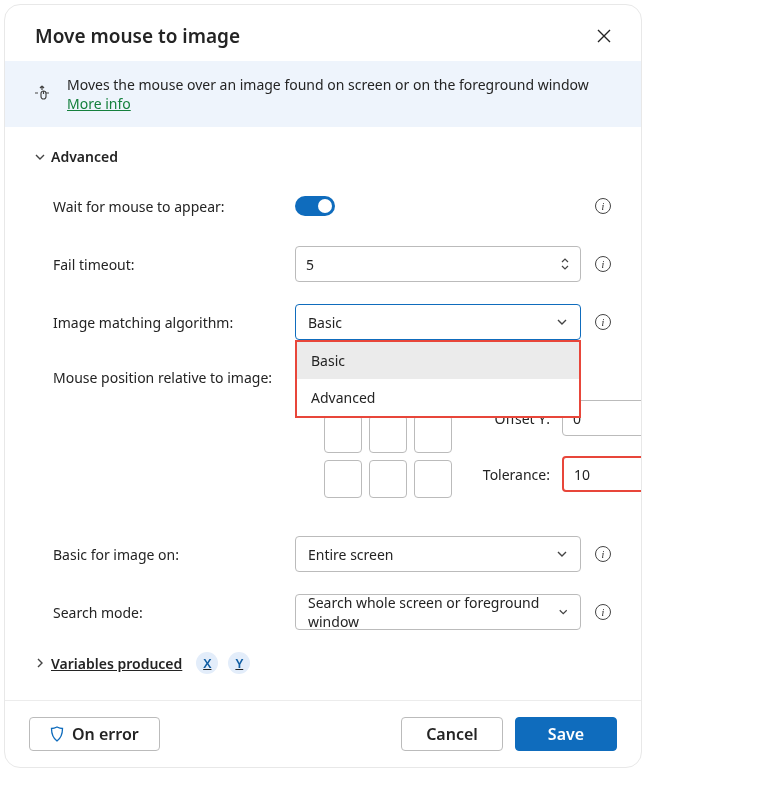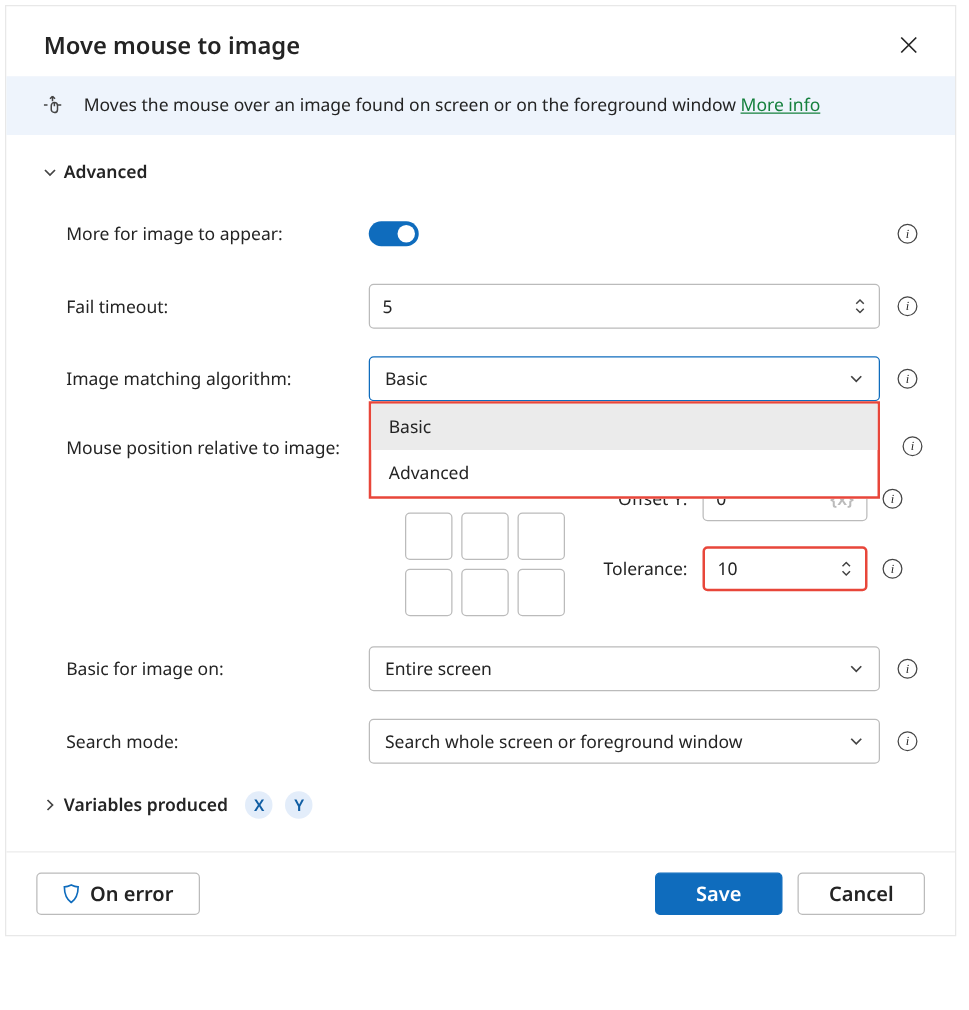--- a/index.html
+++ b/index.html
@@ -1,17 +1,17 @@
 <!DOCTYPE html>
 <html><head>
 <meta charset="utf-8">
 <style>
   * { box-sizing: border-box; font-family: "Segoe UI", system-ui, -apple-system, sans-serif; }
   body { margin: 0; padding: 4px; background: #fff; font-size: 14px; color: #242424; }
-  .dialog { width: 761px; border: 1px solid #e8e8e8; border-radius: 0; background: #fff; overflow: hidden; }
+  .dialog { width: 638px; border: 1px solid #e8e8e8; border-radius: 16px; background: #fff; overflow: hidden; }
   .header { display: flex; align-items: center; justify-content: space-between; padding: 18px 24px 12px 30px; }
   .title { font-size: 19px; font-weight: 600; }
   .close-btn { cursor: pointer; padding: 6px; display: flex; }
   .close-btn svg { width: 14px; height: 14px; }
   .banner { background: #EEF4FC; padding: 14px 30px; display: flex; align-items: center; gap: 14px; font-size: 14px; }
   .banner-icon { display: flex; }
   .more-info { color: #15803d; text-decoration: underline; cursor: pointer; }
   .body { padding: 20px 30px 26px 30px; }
   .section-header { display: flex; align-items: center; gap: 6px; font-weight: 600; font-size: 14px; cursor: pointer; margin-bottom: 22px; }
   .chevron { display: inline-flex; }
@@ -43,21 +43,21 @@
   .offset-input.highlight { border: 2px solid #e8463a; gap: 12px; }
   .var-placeholder { color: #bbb; font-size: 14px; font-weight: 600; }
   .var-badge { display: inline-flex; align-items: center; justify-content: center; width: 22px; height: 22px; background: #E3EDFA; color: #115EA3; border-radius: 11px; font-size: 13px; font-weight: 600; margin-left: 8px; cursor: pointer; }
   .footer { border-top: 1px solid #ececec; padding: 16px 24px; display: flex; justify-content: space-between; align-items: center; }
   .btn { height: 34px; padding: 0 20px; border-radius: 4px; cursor: pointer; display: inline-flex; align-items: center; justify-content: center; font-size: 16px; font-weight: 600; }
   .btn-outline { border: 1px solid #bbb; background: #fff; color: #242424; gap: 8px; }
   .btn-primary { border: 1px solid #0f6cbd; background: #0f6cbd; color: #fff; min-width: 102px; }
   .btn-secondary { border: 1px solid #bbb; background: #fff; color: #242424; min-width: 102px; }
   .footer-right { display: flex; gap: 12px; }
   .shield { display: inline-flex; }
-  .mpos-area { display: flex; gap: 28px; align-items: flex-end; padding-left: 29px; }
+  .mpos-area { display: flex; gap: 28px; align-items: center; padding-left: 29px; }
   .right-stack { flex: 1; }
 </style>
 </head>
 <body>
 
 <div class="dialog">
 
   <div class="header">
     <div class="title">Move mouse to image</div>
     <div class="close-btn">
@@ -88,21 +88,21 @@
     <div class="section-header">
       <span class="chevron">
         <svg viewBox="0 0 10 10">
             <path d="M1 3 L5 7 L9 3" stroke="#444" stroke-width="1.4" fill="none"></path>
           </svg>
       </span>
       <span>Advanced</span>
     </div>
 
     <div class="row">
-      <div class="label">More for image to appear:</div>
+      <div class="label">Wait for mouse to appear:</div>
       <div class="control">
         <div class="toggle"></div>
       </div>
       <div class="info-col">
           <div class="info-icon">i</div>
         </div>
     </div>
 
     <div class="row">
       <div class="label">Fail timeout:</div>
@@ -220,21 +220,21 @@
           <svg viewBox="0 0 12 12">
               <path d="M2 4 L6 8 L10 4" stroke="#444" stroke-width="1.4" fill="none"></path>
             </svg>
         </div>
       </div>
       <div class="info-col">
           <div class="info-icon">i</div>
         </div>
     </div>
 
-    <div class="section-header" style="margin-bottom:0; margin-top:12px;">
+    <div class="section-header" style="margin-bottom:0; margin-top:12px;text-decoration:underline;">
       <span class="chevron right">
         <svg viewBox="0 0 10 10">
             <path d="M1 3 L5 7 L9 3" stroke="#444" stroke-width="1.4" fill="none"></path>
           </svg>
       </span>
       <span>Variables produced</span>
       <span class="var-badge">X</span>
       <span class="var-badge" style="margin-left:4px;">Y</span>
     </div>
 
@@ -243,17 +243,17 @@
   <div class="footer">
     <div class="btn btn-outline">
       <span class="shield">
         <svg width="14" height="16" viewBox="0 0 14 16">
             <path d="M7 1 C5 2 3 2.5 1.5 2.5 C1.5 8 3 12 7 15 C11 12 12.5 8 12.5 2.5 C11 2.5 9 2 7 1 Z" stroke="#0f6cbd" stroke-width="1.3" fill="none"></path>
           </svg>
       </span>
       <span>On error</span>
     </div>
     <div class="footer-right">
+      <div class="btn btn-secondary">Cancel</div>
       <div class="btn btn-primary">Save</div>
-      <div class="btn btn-secondary">Cancel</div>
     </div>
   </div>
 </div>
 
 </body></html>

